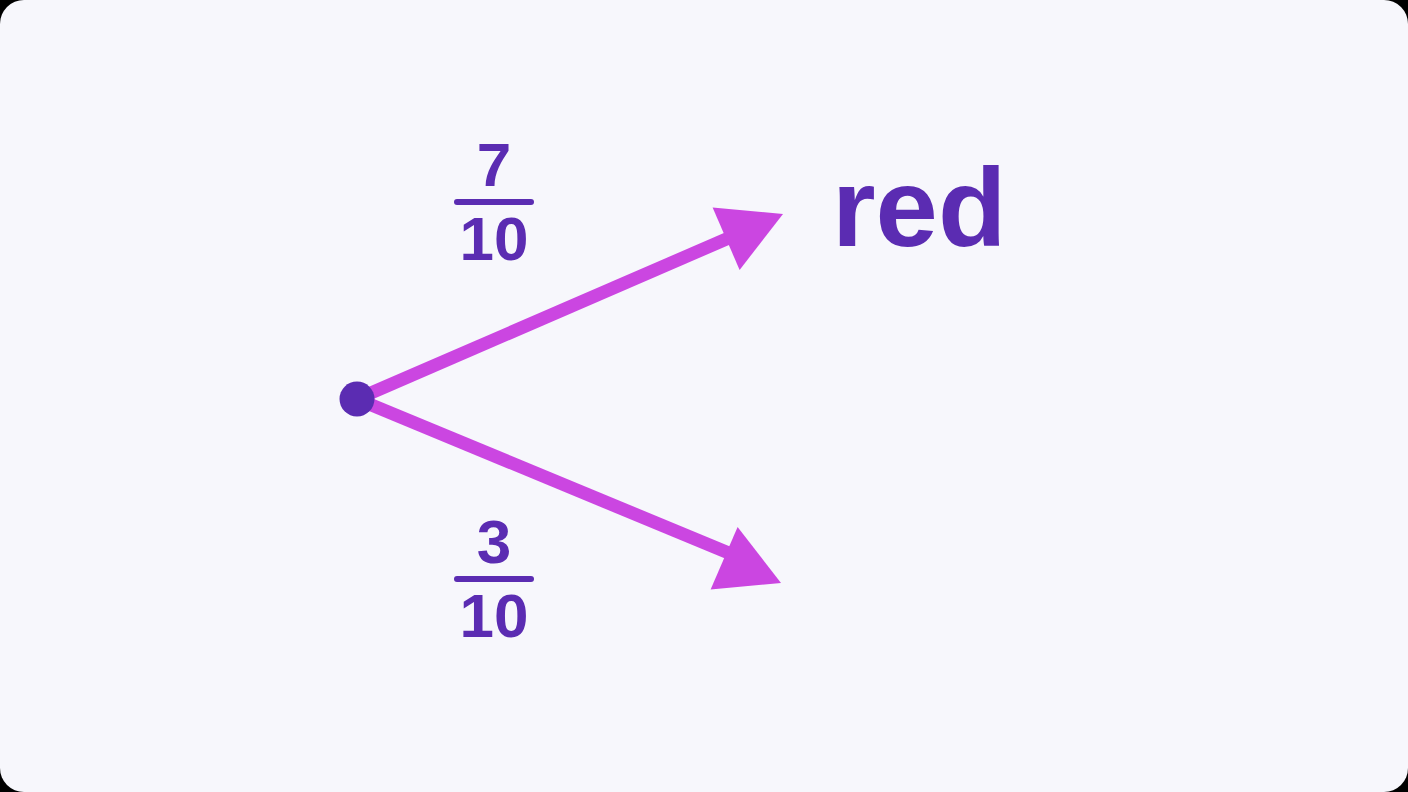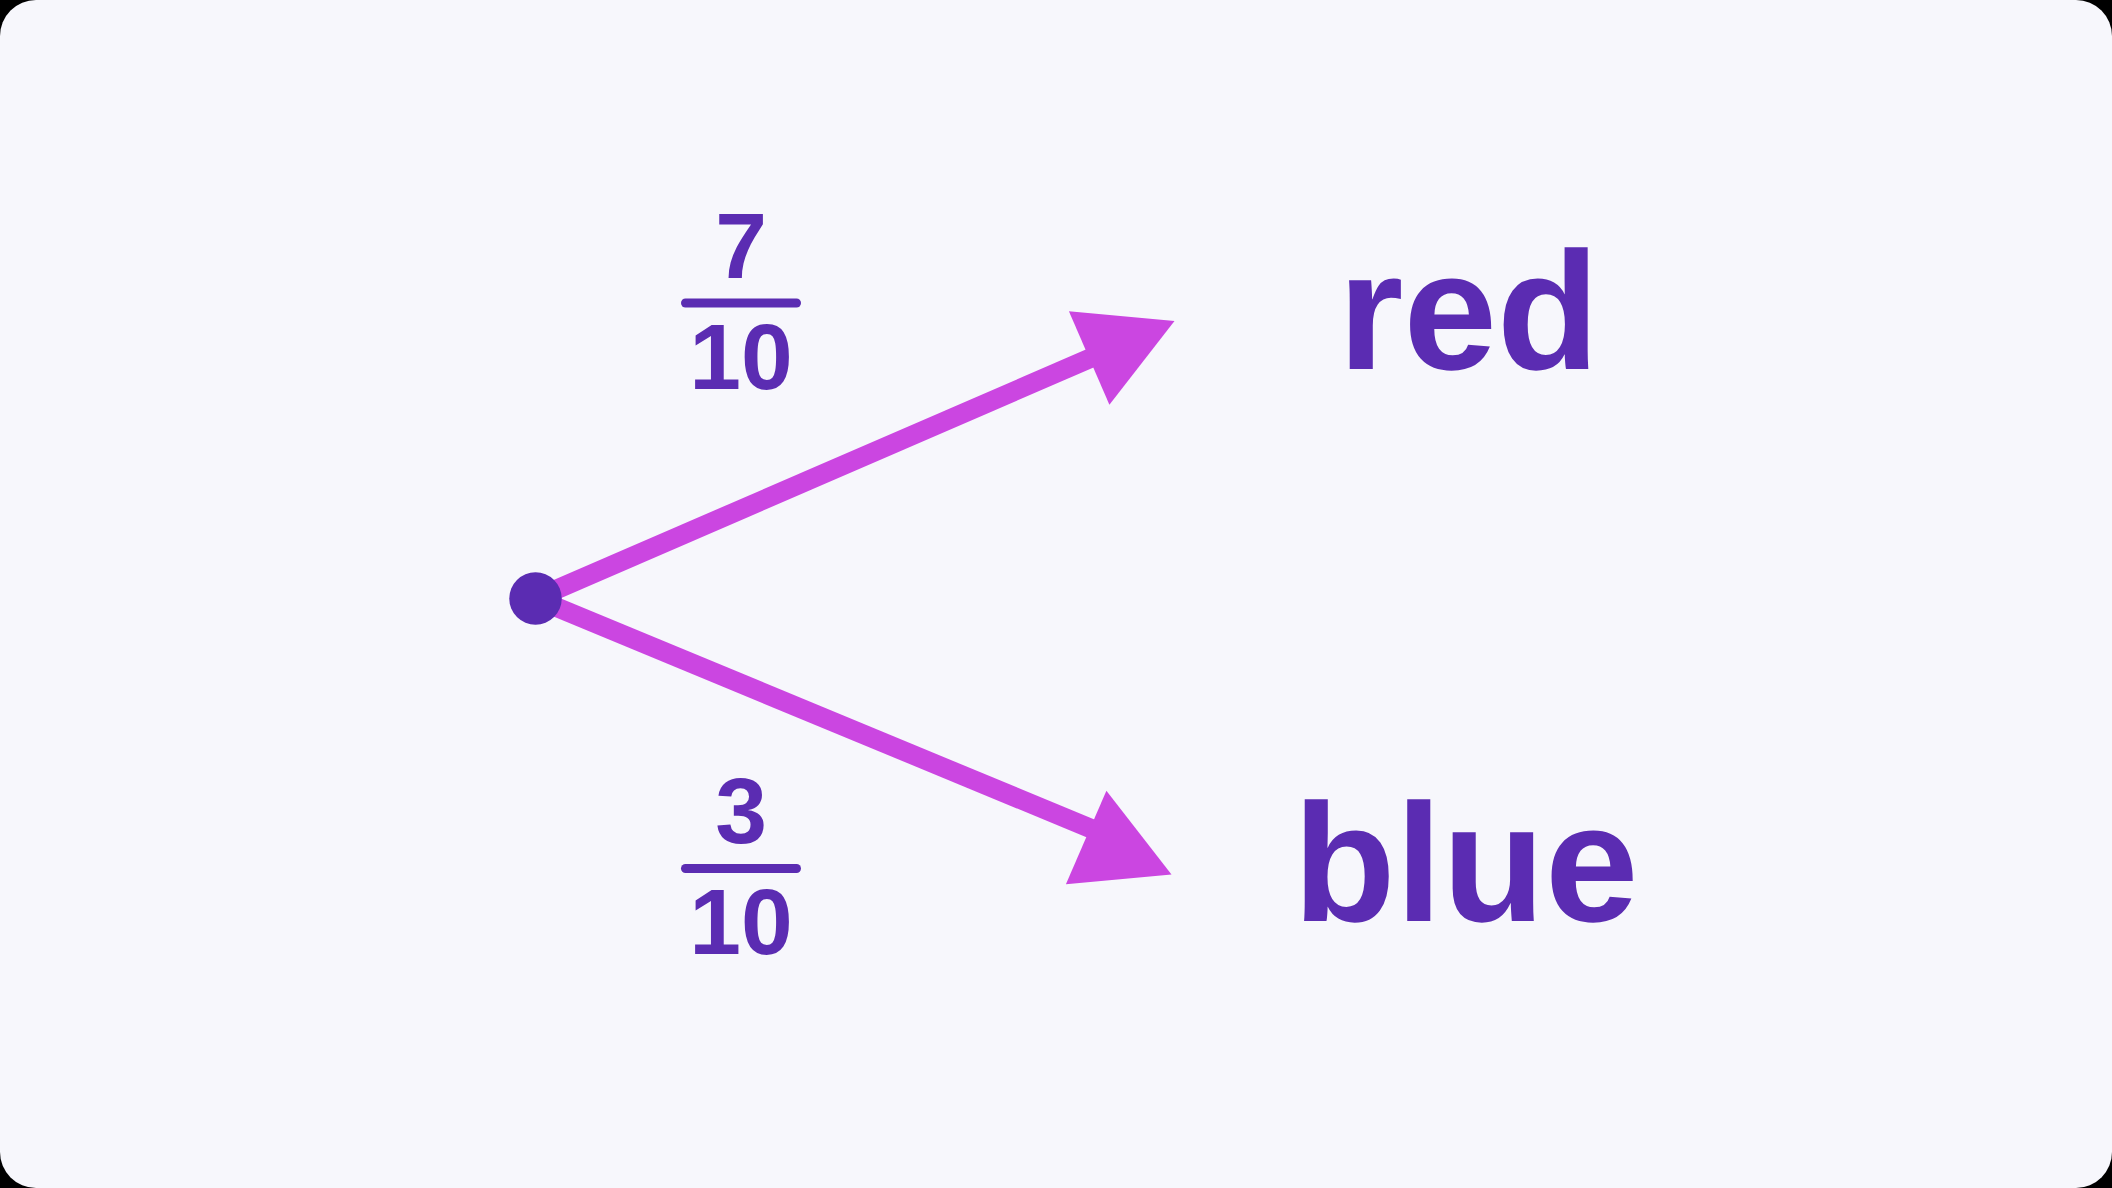--- a/index.html
+++ b/index.html
@@ -66,21 +66,21 @@
   .fraction-bottom { left: 444px; top: 511px; }
 
   .outcome {
     position: absolute;
     color: var(--purple);
     font-weight: 700;
     font-size: 112px;
     line-height: 112px;
     white-space: nowrap;
   }
-  .outcome-top    { left: 892px; top: 152px; }
+  .outcome-top    { left: 832px; top: 152px; }
   .outcome-bottom { left: 862px; top: 520px; }
 </style>
 </head>
 <body>
 
 <div class="stage">
   <div class="canvas">
 
     <svg class="tree-svg" viewBox="0 0 1408 792" aria-hidden="true">
       <line class="branch-line" x1="357" y1="399" x2="738" y2="234"></line>
@@ -99,16 +99,15 @@
     </div>
 
     <div class="fraction fraction-bottom">
       <div class="num">3</div>
       <div class="bar"></div>
       <div class="den">10</div>
     </div>
 
     <div class="outcome outcome-top">red</div>
 
-    <div class="outcome outcome-bottom">blue</div>
 
   </div>
 </div>
 
 </body></html>

